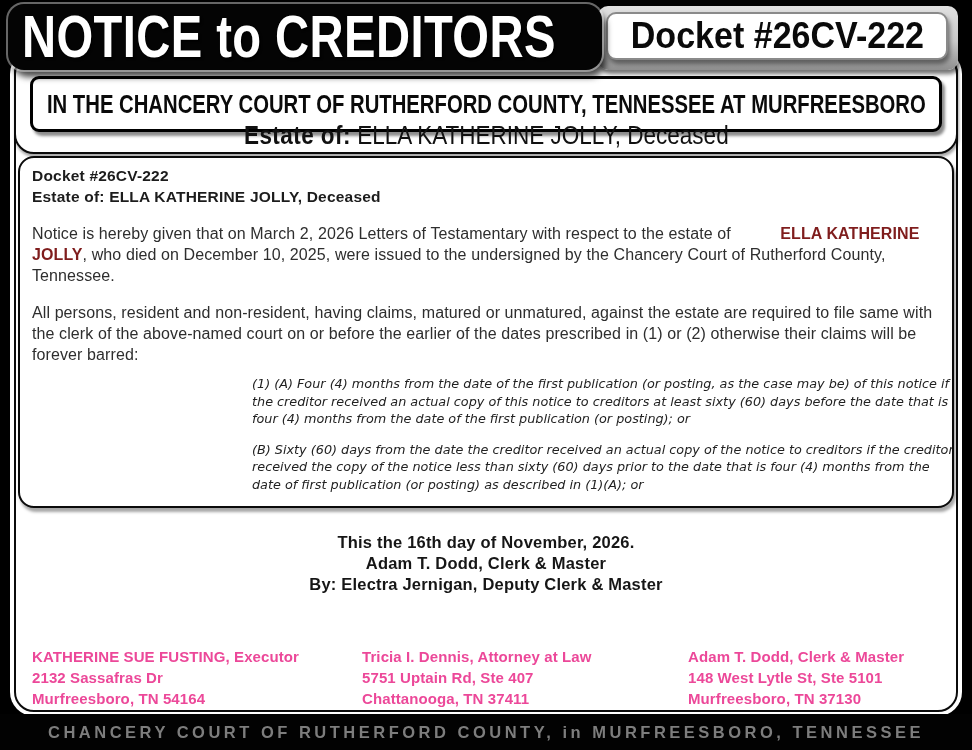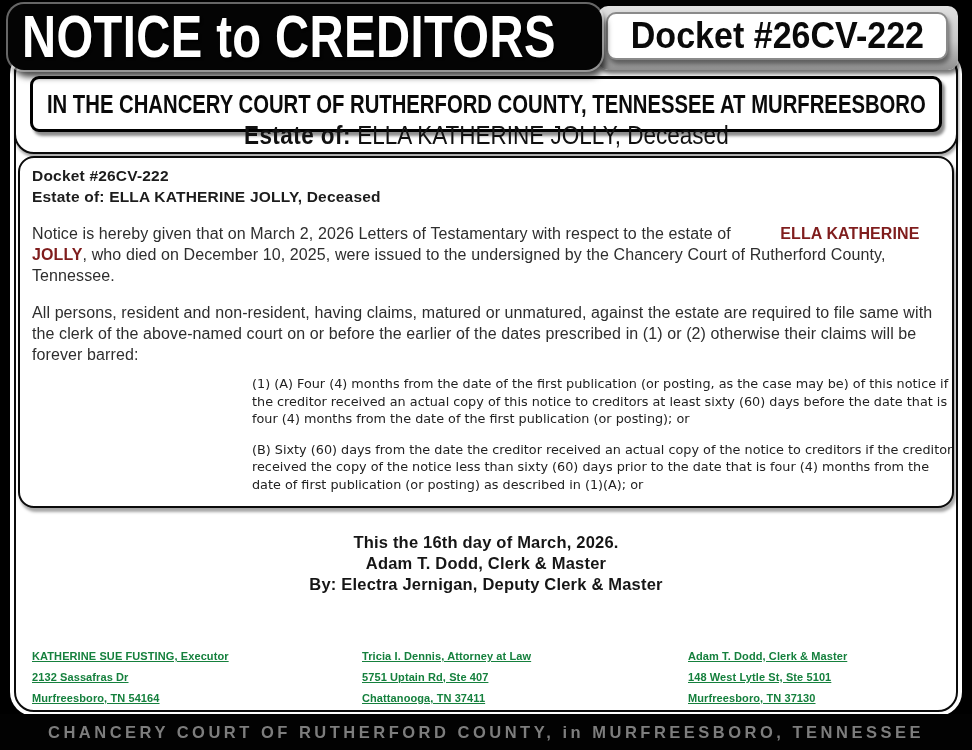--- a/index.html
+++ b/index.html
@@ -54,33 +54,33 @@
   .para {
     margin:16px 0 0; font-size:16px; line-height:21px; color:#2e2e2e;
     letter-spacing:0.1px;
   }
   .para b { color:#7f1d1d;margin-left:45px; }
   .deadlines {
     margin:10px 0 0 220px; width:702px;
     font-family:"DejaVu Sans", sans-serif; font-size:12.8px;
     line-height:17.5px; color:#222;
   }
-  .deadline-item { margin:0 0 13px; }
+  .deadline-item { margin:0 0 13px;font-style:italic; }
   .deadline-item:last-child { margin-bottom:4px; }
   
   .signature {
     position:absolute; left:0; right:0; top:476px; text-align:center;
     font-weight:700; font-size:16.5px; line-height:21px; color:#161616;
     letter-spacing:0.2px;
   }
   
   .contacts { position:absolute; left:0; right:0; top:590px; height:66px; }
   .contact {
-    position:absolute; top:0; font-weight:700; font-size:11px;
-    line-height:21px; color:#15803d; letter-spacing:0.1px; white-space:nowrap;text-decoration:underline;
+    position:absolute; top:0; font-weight:700; font-size:15px;
+    line-height:21px; color:#ec4899; letter-spacing:0.1px; white-space:nowrap;
   }
   .contact.c1 { left:16px; }
   .contact.c2 { left:346px; }
   .contact.c3 { left:672px; }
   
   .header-banner {
     position:absolute; left:8px; top:4px; width:594px; height:66px;
     background:#040404; border-radius:16px; z-index:4;
     box-shadow:0 0 0 2px rgba(255,255,255,0.4), 4px 7px 6px rgba(0,0,0,0.7);
     display:flex; align-items:center; justify-content:flex-start;
@@ -145,21 +145,21 @@
       <p class="para">All persons, resident and non-resident, having claims, matured or unmatured, against the estate are required to file same with the clerk of the above-named court on or before the earlier of the dates prescribed in (1) or (2) otherwise their claims will be forever barred:</p>
 
       <div class="deadlines">
         <p class="deadline-item">(1) (A) Four (4) months from the date of the first publication (or posting, as the case may be) of this notice if the creditor received an actual copy of this notice to creditors at least sixty (60) days before the date that is four (4) months from the date of the first publication (or posting); or</p>
         <p class="deadline-item">(B) Sixty (60) days from the date the creditor received an actual copy of the notice to creditors if the creditor received the copy of the notice less than sixty (60) days prior to the date that is four (4) months from the date of first publication (or posting) as described in (1)(A); or</p>
         <p class="deadline-item">(2) Twelve (12) months from the decedent’s date of death.</p>
       </div>
     </div>
 
     <div class="signature">
-      <div>This the 16th day of March, 2026.</div>
+      <div>This the 16th day of November, 2026.</div>
       <div>Adam T. Dodd, Clerk &amp; Master</div>
       <div>By: Electra Jernigan, Deputy Clerk &amp; Master</div>
     </div>
 
     <div class="contacts">
       <div class="contact c1">
         <div>KATHERINE SUE FUSTING, Executor</div>
         <div>2132 Sassafras Dr</div>
         <div>Murfreesboro, TN 54164</div>
       </div>

